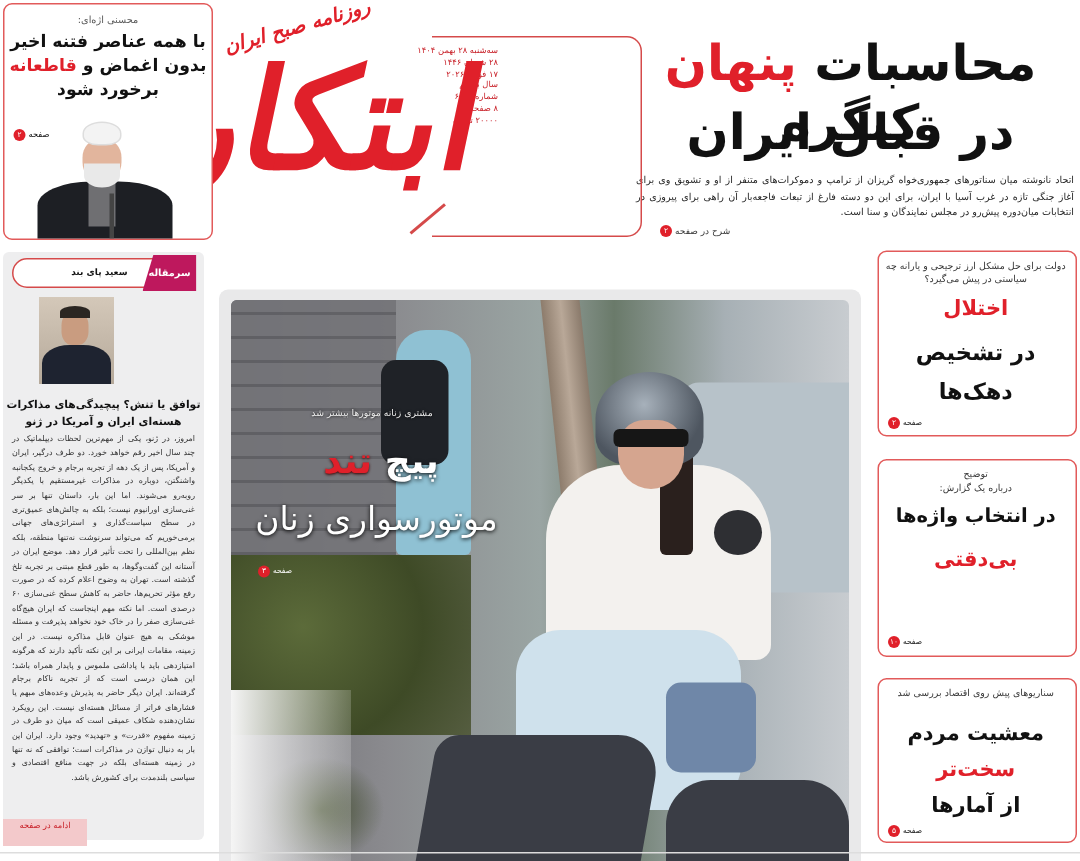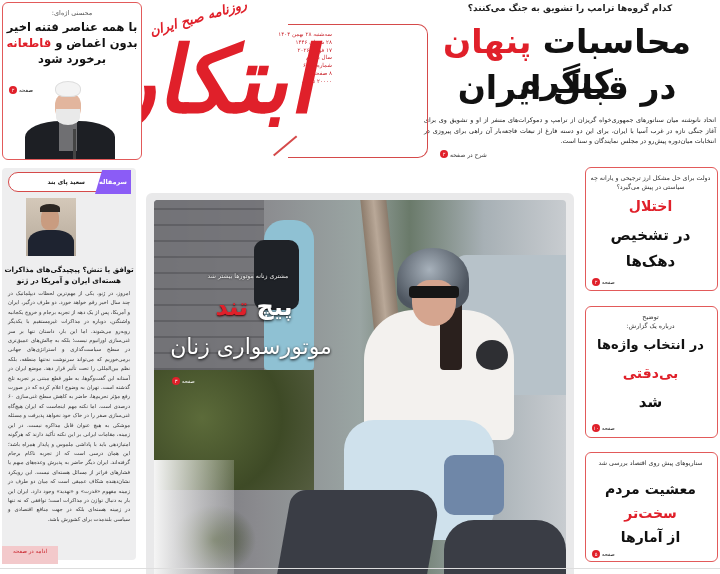--- a/index.html
+++ b/index.html
@@ -36,21 +36,21 @@
   .turban { position: absolute; left: 30px; top: 0; width: 26px; height: 16px; background: #f3f3f3; border-radius: 50% 50% 40% 40%; border: 1px solid #ddd; }
   .face { position: absolute; left: 30px; top: 12px; width: 26px; height: 30px; background: #e2b59d; border-radius: 40% 40% 50% 50%; }
   .beard { position: absolute; left: 31px; top: 28px; width: 24px; height: 16px; background: #e9e9e9; border-radius: 0 0 50% 50%; }
   .robe { position: absolute; left: 0; top: 40px; width: 90px; height: 40px; background: #1d1f24; border-radius: 40% 40% 0 0; }
   .collar { position: absolute; left: 34px; top: 40px; width: 18px; height: 30px; background: #6f6f72; }
   .mic { position: absolute; left: 48px; top: 48px; width: 3px; height: 30px; background: #444; }
 
   
   #editorial { left: 2px; top: 168px; width: 134px; height: 392px; background: #eeeeef; border-radius: 4px; }
   #ed-header { position: absolute; top: 4px; left: 6px; width: 122px; height: 20px; border: 1px solid #d54a4a; border-radius: 10px; background: #fff; }
-  #ed-tag { position: absolute; right: -2px; top: -3px; width: 36px; height: 24px; background: #8b5cf6; color: #fff; font-size: 6.5px; font-weight: bold; text-align: center; line-height: 24px; clip-path: polygon(20% 0, 100% 0, 100% 100%, 0 100%); }
+  #ed-tag { position: absolute; right: -2px; top: -3px; width: 36px; height: 24px; background: #be185d; color: #fff; font-size: 6.5px; font-weight: bold; text-align: center; line-height: 24px; clip-path: polygon(20% 0, 100% 0, 100% 100%, 0 100%); }
   #ed-author { position: absolute; top: 5px; right: 44px; font-size: 6px; font-weight: bold; }
   #ed-photo { position: absolute; top: 30px; left: 24px; width: 50px; height: 58px; background: linear-gradient(#d4c8b9, #b5a99a); overflow: hidden; }
   #ed-photo .h { position: absolute; left: 14px; top: 6px; width: 20px; height: 8px; background: #2b2622; border-radius: 50% 50% 0 0; }
   #ed-photo .f { position: absolute; left: 15px; top: 10px; width: 18px; height: 22px; background: #c99c80; border-radius: 40%; }
   #ed-photo .s { position: absolute; left: 2px; top: 32px; width: 46px; height: 30px; background: #1e2330; border-radius: 40% 40% 0 0; }
   #ed-title { position: absolute; top: 96px; width: 100%; text-align: center; font-size: 7.2px; font-weight: 900; line-height: 11px; margin-left: 37px; }
   #ed-body { position: absolute; top: 121px; right: 6px; width: 122px; font-size: 5.3px; line-height: 9.4px; text-align: justify; color: #333; }
   #ed-continue { position: absolute; left: 2px; top: 546px; width: 56px; height: 18px; background: #f3c9cb; font-size: 5.5px; text-align: center; line-height: 10px; color: #c81f27; }
 
   
@@ -92,21 +92,20 @@
   .side-line { position: absolute; right: 4px; width: 125px; text-align: center; font-weight: 900; }
   .side-page { position: absolute; left: 6px; font-size: 5px; display: flex; align-items: center; gap: 2px; }
   .red-text { color: #e0202a; }
 
   #bottom-line { left: 0; top: 568px; width: 720px; height: 1px; background: #ddd; }
 </style>
 </head>
 <body>
 
 <div id="main-story" class="abs">
-  <div id="main-kicker">کدام گروه‌ها ترامپ را تشویق به جنگ می‌کنند؟</div>
   <div id="main-title-1">
     <span>محاسبات</span>
     <span class="red">پنهان</span>
     <span>کنگره</span>
   </div>
   <div id="main-title-2">در قبال ایران</div>
   <div id="main-lead">اتحاد نانوشته میان سناتورهای جمهوری‌خواه گریزان از ترامپ و دموکرات‌های متنفر از او و تشویق وی برای آغاز جنگی تازه در غرب آسیا با ایران، برای این دو دسته فارغ از تبعات فاجعه‌بار آن راهی برای پیروزی در انتخابات میان‌دوره پیش‌رو در مجلس نمایندگان و سنا است.</div>
   <div id="main-more">
     <span>شرح در صفحه</span>
     <span class="page-dot">۲</span>
@@ -213,21 +212,20 @@
     <span>صفحه</span>
     <span class="page-dot">۲</span>
   </div>
 </div>
 
 <div id="box-2" class="side-box">
   <div class="side-kicker" style="white-space:pre-line;">توضیح
 درباره یک گزارش:</div>
   <div class="side-line" style="top:30px;font-size:13px;">در انتخاب واژه‌ها</div>
   <div class="side-line red-text" style="top:58px;font-size:14px;">بی‌دقتی</div>
-  <div class="side-line" style="top:86px;font-size:15px;">شد</div>
   <div class="side-page" style="top:117px;">
     <span>صفحه</span>
     <span class="page-dot">۱۰</span>
   </div>
 </div>
 
 <div id="box-3" class="side-box">
   <div class="side-kicker">سناریوهای پیش روی اقتصاد بررسی شد</div>
   <div class="side-line" style="top:28px;font-size:14px;">معشیت مردم</div>
   <div class="side-line red-text" style="top:52px;font-size:14px;">سخت‌تر</div>

